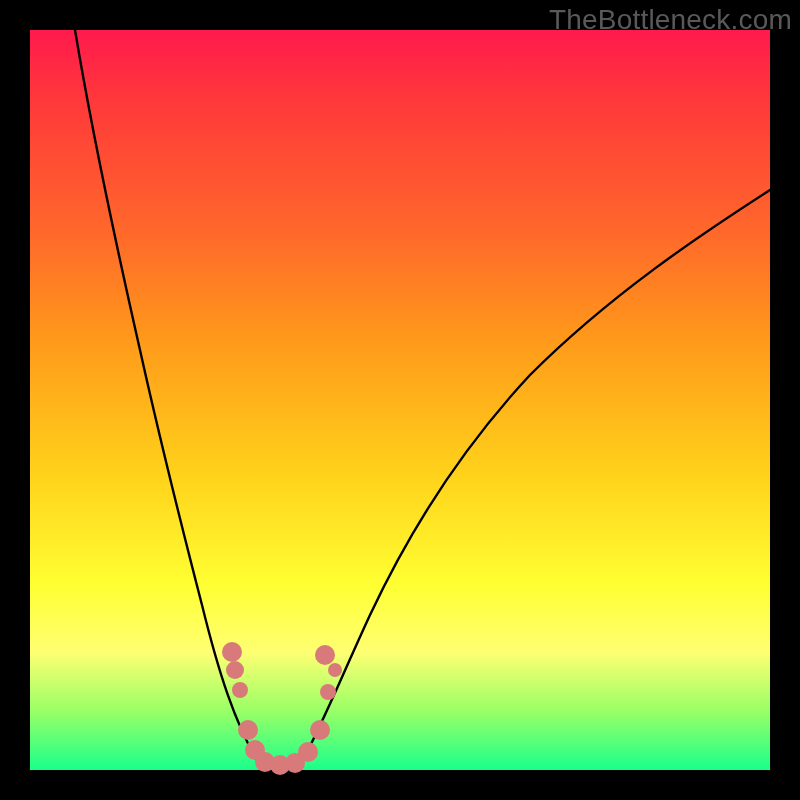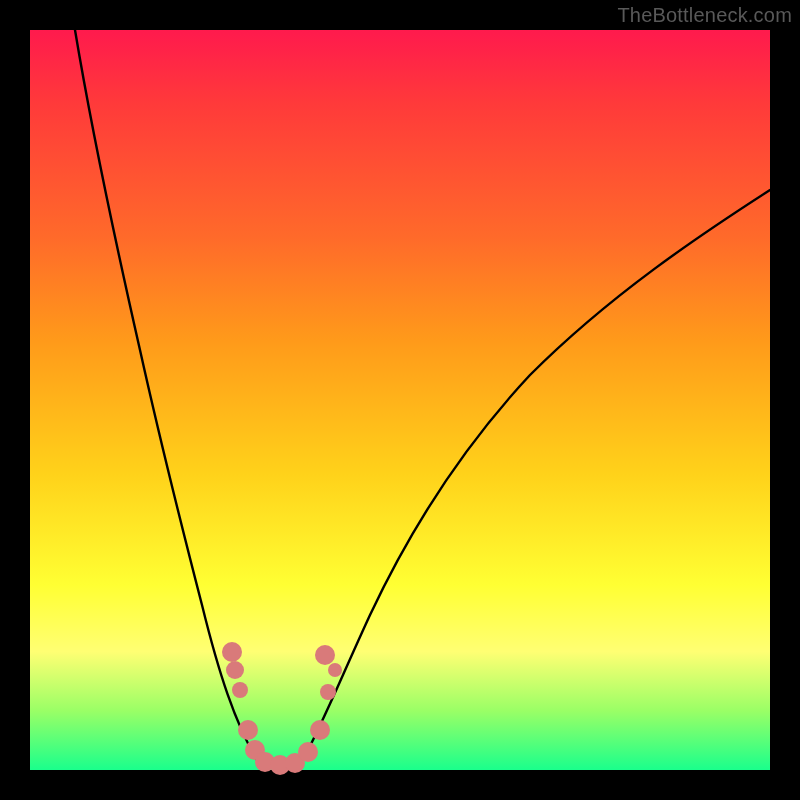--- a/index.html
+++ b/index.html
@@ -37,21 +37,21 @@
       #ffff73 84%,
       #9aff66 92%,
       #1aff8c 100%
     );
   }
   .watermark {
     position: absolute;
     top: 4px;
     right: 8px;
     color: #595959;
-    font-size: 20px;
+    font-size: 28px;
     letter-spacing: 0.2px;
     font-weight: 400;
     user-select: none;
   }
   svg.curves {
     position: absolute;
     left: 0;
     top: 0;
     width: 740px;
     height: 740px;

